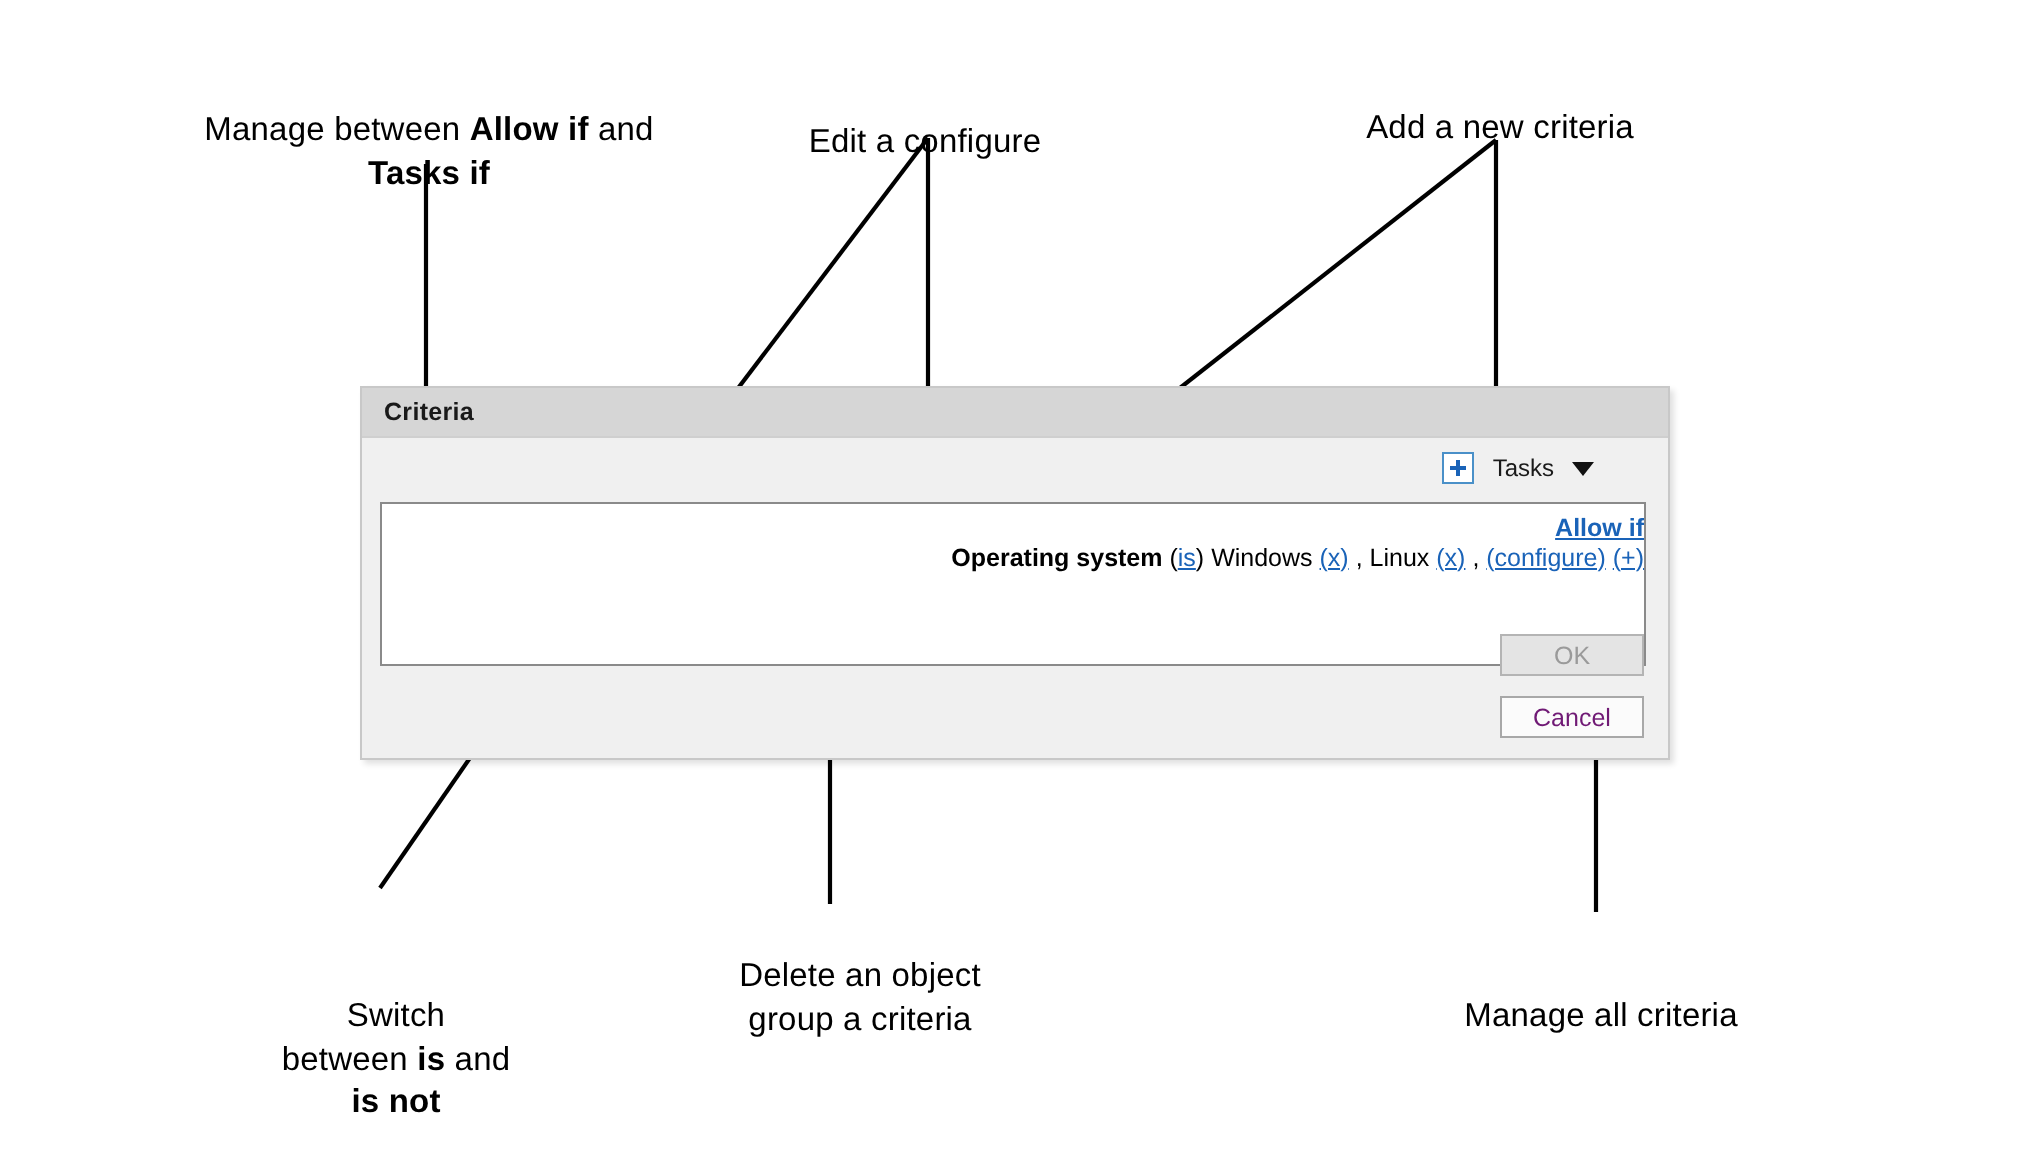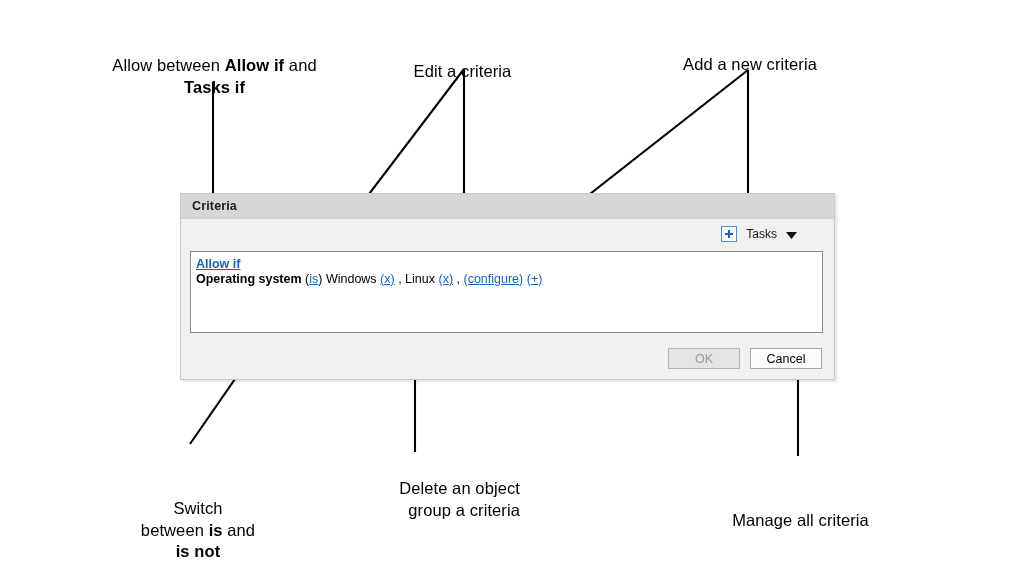--- a/index.html
+++ b/index.html
@@ -41,20 +41,21 @@
   .dialog {
     position: absolute;
     left: 180px;
     top: 193px;
     width: 655px;
     height: 187px;
     background: #f0f0f0;
     border: 1px solid #c8c8c8;
     box-sizing: border-box;
     box-shadow: 2px 2px 3px rgba(0,0,0,0.12);
+    text-align: right;
   }
   .dialog-titlebar {
     height: 25px;
     background: #d6d6d6;
     border-bottom: 1px solid #cfcfcf;
     display: flex;
     align-items: center;
     padding-left: 11px;
     box-sizing: border-box;
   }
@@ -132,38 +133,39 @@
     cursor: pointer;
   }
   .plainword { color:#000000; }
 
   .button-row {
     position: absolute;
     right: 12px;
     bottom: 10px;
     display: flex;
     gap: 10px;
+    flex-direction: column;
   }
   .btn {
     width: 72px;
     height: 21px;
     font-size: 12.5px;
     font-family: "Liberation Sans", sans-serif;
     box-sizing: border-box;
     border: 1px solid #b4b4b4;
     background: #e4e4e4;
     color: #9a9a9a;
     display: flex;
     align-items: center;
     justify-content: center;
   }
   .btn.enabled {
     background: #fbfbfb;
     border: 1px solid #a8a8a8;
-    color: #000000;
+    color: #701a75;
   }
 </style>
 </head>
 <body>
 
 <svg id="leaders" viewBox="0 0 1016 576" width="1016" height="576">
   <g stroke="#000000" stroke-width="2.1" fill="none" stroke-linecap="butt">
 
     <path d="M213,82 L213,233"></path>
     <path d="M190,233 L238,233"></path>
@@ -183,40 +185,40 @@
 
     <path d="M415,285 L415,452"></path>
     <path d="M392,285 L440,285"></path>
 
     <path d="M798,247 L798,456"></path>
     <path d="M775,247 L823,247"></path>
   </g>
 </svg>
 
 <div class="annot" style="left:92px; top:33px; width:245px;">
-  <span>Allow between </span><b>Allow if</b><span> and</span><br><b>Tasks if</b>
+  <span>Manage between </span><b>Allow if</b><span> and</span><br><b>Tasks if</b>
 </div>
 
 <div class="annot" style="left:380px; top:39px; width:165px;">
-  <span>Edit a criteria</span>
+  <span>Edit a configure</span>
 </div>
 
 <div class="annot" style="left:655px; top:32px; width:190px;">
   <span>Add a new criteria</span>
 </div>
 
 <div class="annot" style="left:108px; top:476px; width:180px;">
   <span>Switch</span><br><span>between </span><b>is</b><span> and</span><br><b>is not</b>
 </div>
 
-<div class="annot" style="left:340px; top:456px; width:180px;text-align:right;">
+<div class="annot" style="left:340px; top:456px; width:180px;">
   <span>Delete an object</span><br><span>group a criteria</span>
 </div>
 
-<div class="annot" style="left:708px; top:488px; width:185px;">
+<div class="annot" style="left:708px; top:476px; width:185px;">
   <span>Manage all criteria</span>
 </div>
 
 <div class="dialog">
 
   <div class="dialog-titlebar">
     <span class="dialog-title">Criteria</span>
   </div>
 
   <div class="toolbar-row">

